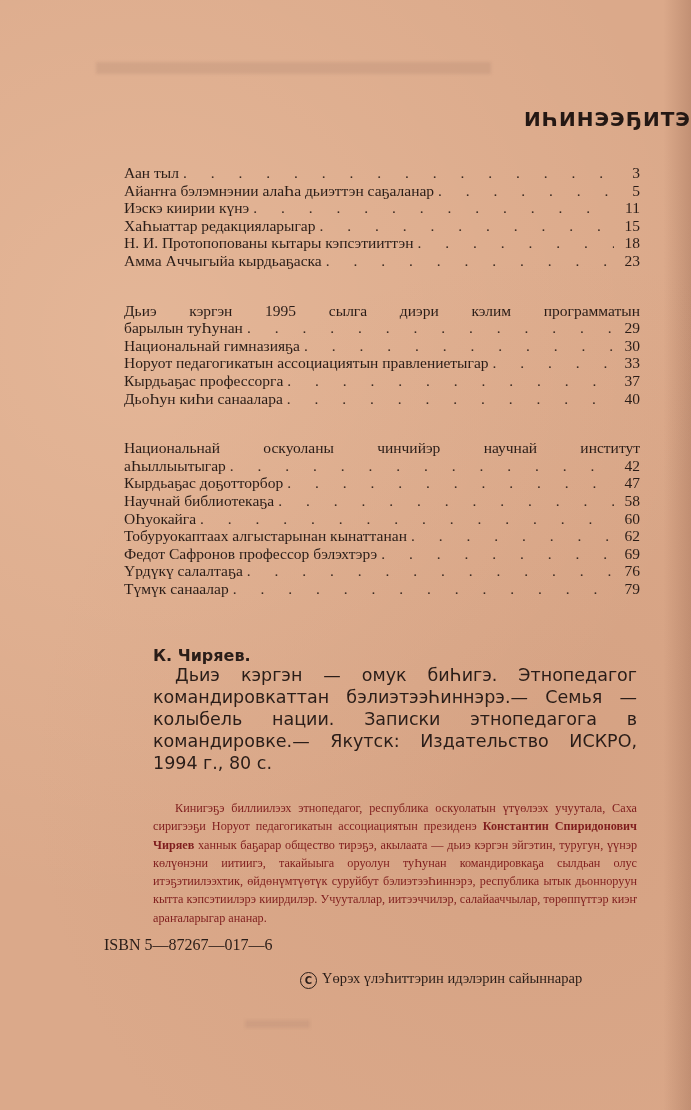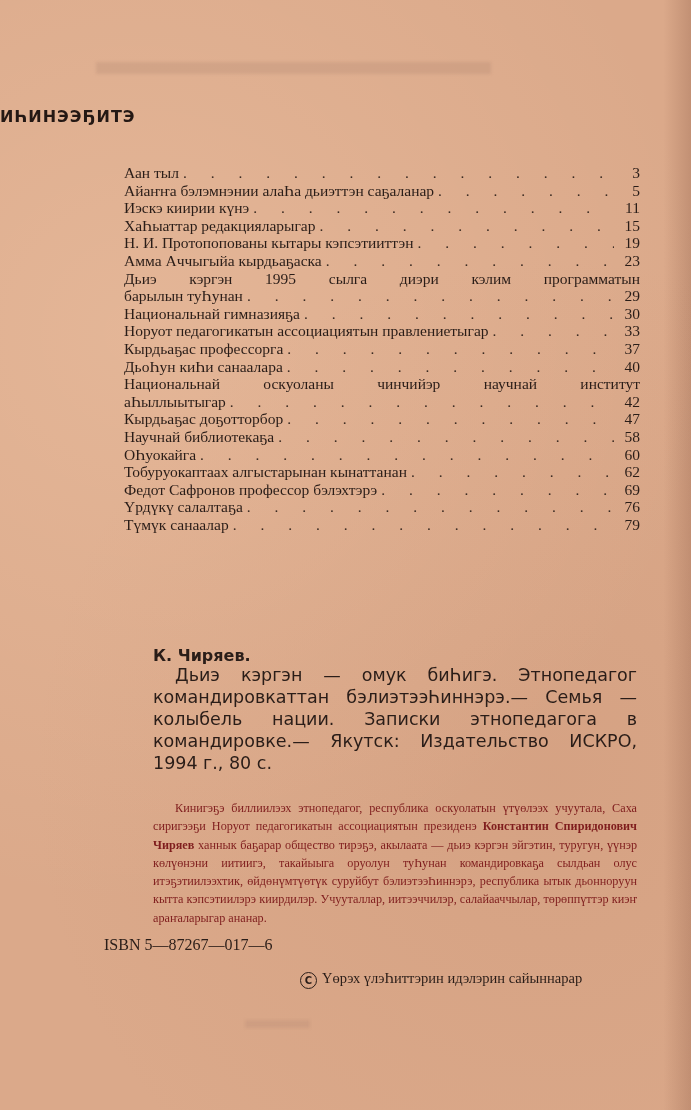--- a/index.html
+++ b/index.html
@@ -16,37 +16,37 @@
     }
     .ghost {
       position: absolute; top: 62px; left: 96px; width: 395px; height: 12px;
       background: rgba(150,110,95,0.18); filter: blur(1.5px);
     }
     .ghost2 {
       position: absolute; top: 1020px; left: 245px; width: 65px; height: 8px;
       background: rgba(150,110,95,0.15); filter: blur(1.5px);
     }
     .toc-title {
-      position: absolute; top: 107px; left: 0; width: 691px; text-align: left;
-      font-family: "DejaVu Sans", sans-serif; font-weight: bold; font-size: 16px; letter-spacing: 1px;
+      position: absolute; top: 107px; left: 0; width: 691px; text-align: right;
+      font-family: "DejaVu Sans", sans-serif; font-weight: bold; font-size: 20px; letter-spacing: 1px;
       color: #241814;
     }
     .toc {
       position: absolute; top: 164px; left: 124px; width: 516px;
       font-size: 15.5px; line-height: 17.6px;
     }
     .toc-item { display: flex; align-items: baseline; white-space: nowrap; }
     .toc-item .label { flex: 0 0 auto; }
     .toc-item .dots {
       flex: 1 1 auto; overflow: hidden; margin: 0 4px;
       letter-spacing: 10px; color: #3a2a22;
     }
     .toc-item .dots::before { content: ". . . . . . . . . . . . . . . . . . . . . . . . . . . . . . . . . . . . . . ."; }
     .toc-item .page { flex: 0 0 auto; width: 22px; text-align: right; }
-    .toc-item.wrap { display: block; text-align: justify; text-align-last: justify; }
+    .toc-item.wrap { display: block; text-align: justify; text-align-last: justify; margin-top: 32px; }
     .author {
       position: absolute; top: 646px; left: 153px;
       font-family: "DejaVu Sans", sans-serif; font-weight: bold; font-size: 16px;
     }
     .biblio {
       position: absolute; top: 664px; left: 153px; width: 484px;
       font-family: "DejaVu Sans", sans-serif; font-size: 17.5px; line-height: 22px;
       text-align: justify; text-indent: 22px;
     }
     .annotation {
@@ -95,21 +95,21 @@
       <span class="page">11</span>
     </div>
     <div class="toc-item">
       <span class="label">ХаҺыаттар редакцияларыгар</span>
       <span class="dots"></span>
       <span class="page">15</span>
     </div>
     <div class="toc-item">
       <span class="label">Н. И. Протопопованы кытары кэпсэтииттэн</span>
       <span class="dots"></span>
-      <span class="page">19</span>
+      <span class="page">18</span>
     </div>
     <div class="toc-item">
       <span class="label">Амма Аччыгыйа кырдьаҕаска</span>
       <span class="dots"></span>
       <span class="page">23</span>
     </div>
     <div class="toc-item wrap">Дьиэ кэргэн 1995 сылга диэри кэлим программатын</div>
     <div class="toc-item">
       <span class="label">барылын туҺунан</span>
       <span class="dots"></span>

